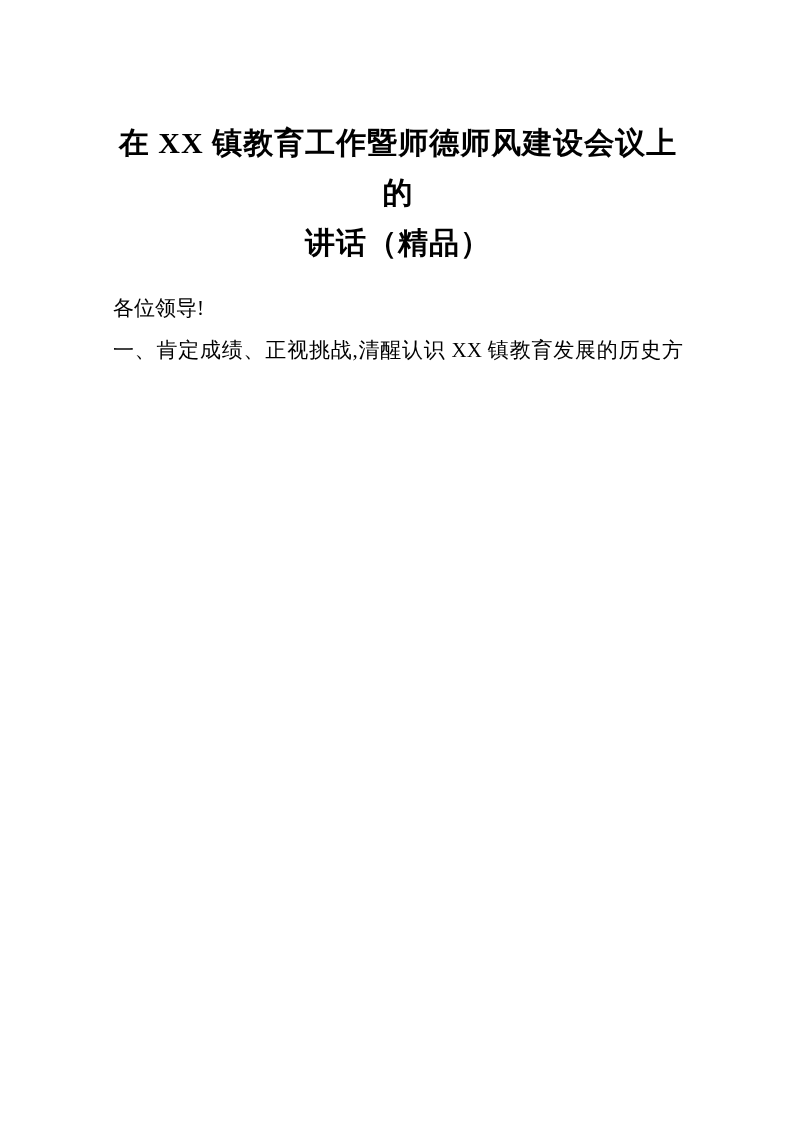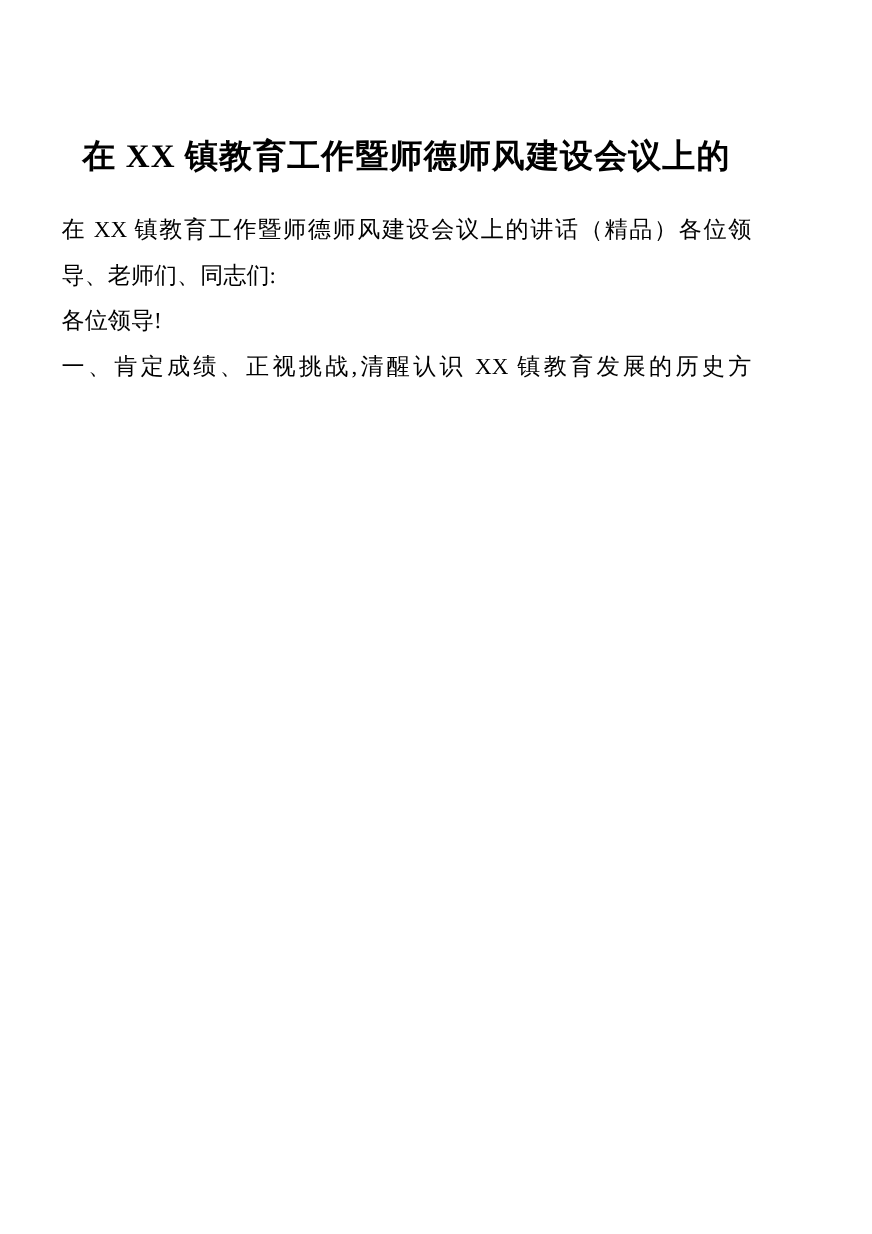--- a/index.html
+++ b/index.html
@@ -7,21 +7,21 @@
     padding: 0;
     background: #ffffff;
   }
   .page {
     position: relative;
     width: 793px;
     height: 828px;
     box-sizing: border-box;
     background: #ffffff;
     color: #000000;
-    padding: 118px 110px 0 56px;
+    padding: 118px 110px 0 113px;
     overflow: hidden;
     font-family: "Liberation Serif", "DejaVu Serif", serif;
   }
   .doc-title {
     margin: 0;
     padding: 0;
     font-size: 30px;
     line-height: 50px;
     font-weight: 700;
     text-align: center;
@@ -47,22 +47,22 @@
     text-align-last: justify;
   }
 </style>
 </head>
 <body>
 
 <div class="page">
 
   <h1 class="doc-title">
     <span class="title-line">在 XX 镇教育工作暨师德师风建设会议上的</span>
+    <span class="title-line">讲话（精品）</span>
   </h1>
 
   <div class="doc-body" id="doc-body">
 
-  <p class="doc-paragraph">在 XX 镇教育工作暨师德师风建设会议上的讲话（精品）各位领导、老师们、同志们:</p>
       <p class="doc-paragraph">各位领导!</p>
       <p class="doc-paragraph">一、肯定成绩、正视挑战,清醒认识 XX 镇教育发展的历史方</p>
     </div>
 
 </div>
 
 </body></html>

